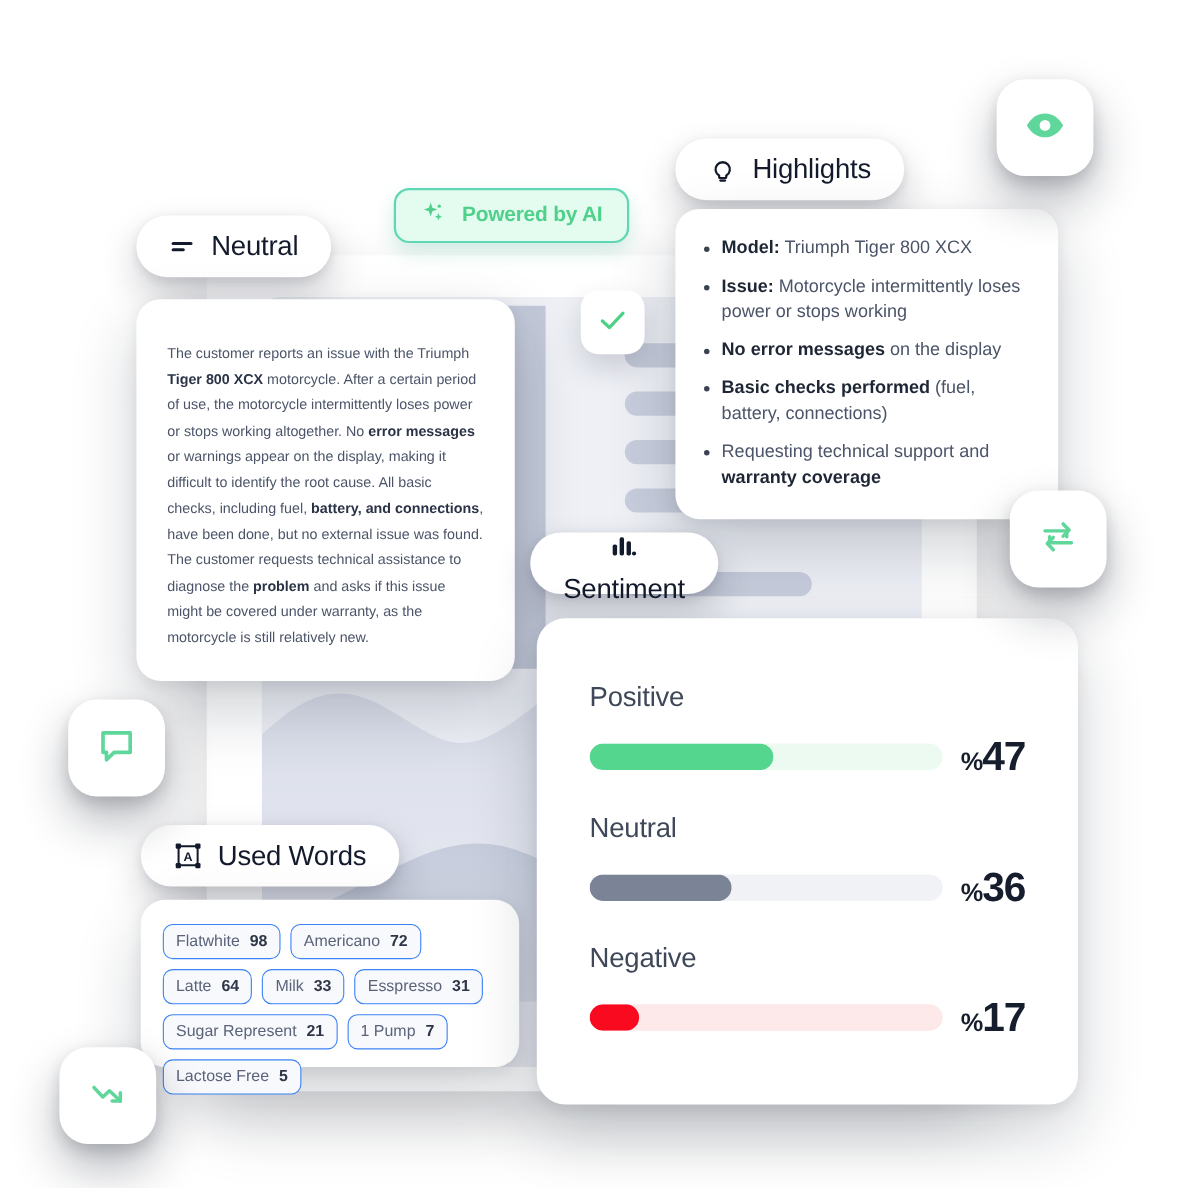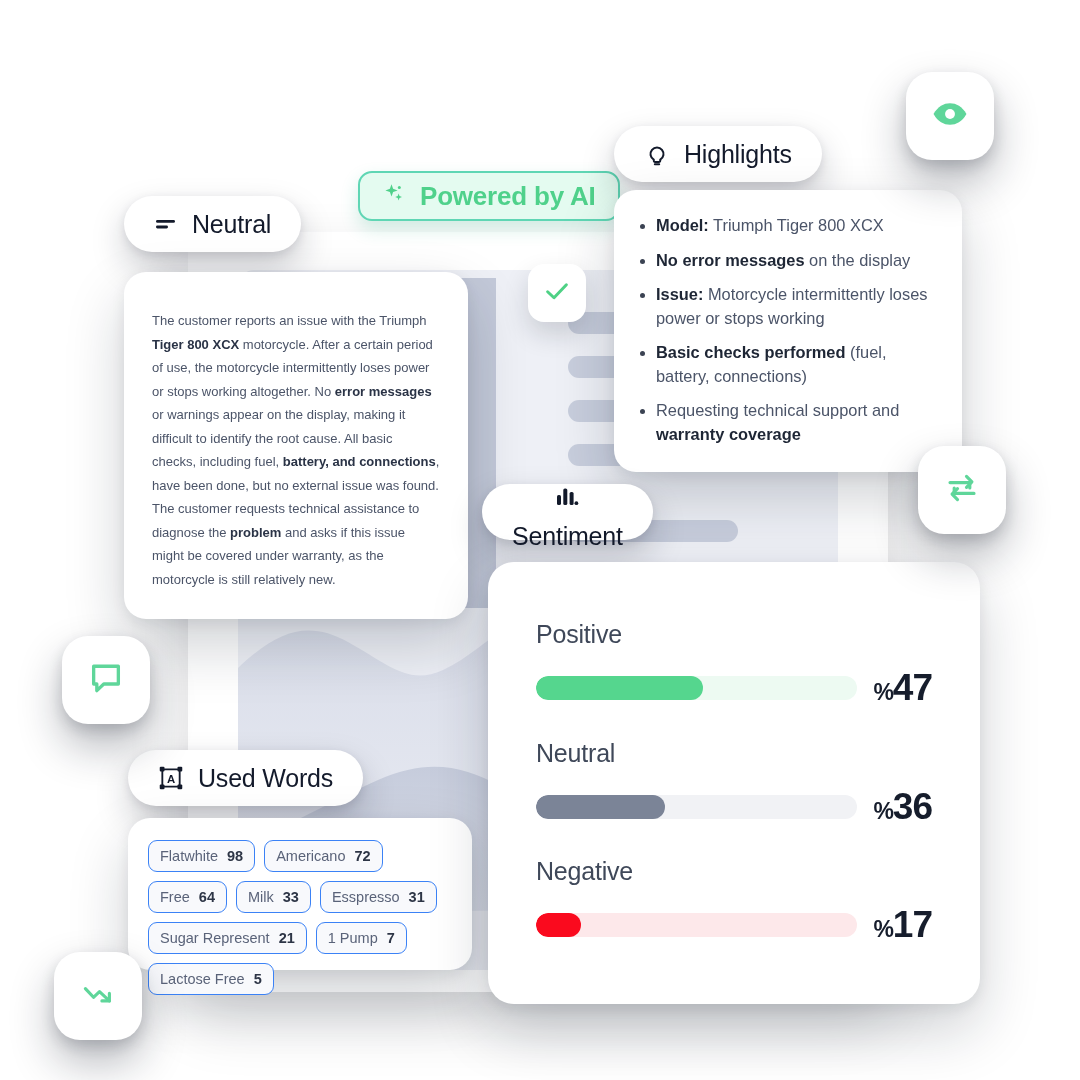--- a/index.html
+++ b/index.html
@@ -94,21 +94,21 @@
     left: 358px; top: 171px;
     display: flex; align-items: center; gap: 12px;
     height: 50px;
     padding: 0 22px;
     border-radius: 14px;
     background: #e4fbf0;
     border: 2px solid #5fd6b4;
     box-shadow: 0 8px 18px rgba(36,170,124,.20);
   }
   .ai-badge .ai-text {
-    font-size: 26px; font-weight: 700;
+    font-size: 19px; font-weight: 700;
     color: #4fd18b;
     letter-spacing: -0.2px;
     white-space: nowrap;
     text-align: right;
   }
 
   
   #summary-card {
     left: 124px; top: 272px;
     width: 344px; min-height: 336px;
@@ -295,22 +295,22 @@
         <path d="M9 17.2 a6 6 0 1 1 6 0 v1.1 a1 1 0 0 1 -1 1 h-4 a1 1 0 0 1 -1 -1 z"></path>
         <line x1="10" y1="21.4" x2="14" y2="21.4"></line>
       </svg>
     </span>
     <span class="pill-label">Highlights</span>
   </div>
 
   <div class="card" id="highlights-card">
     <ul>
         <li><b>Model:</b> Triumph Tiger 800 XCX</li>
+        <li><b>Issue:</b> Motorcycle intermittently loses power or stops working</li>
         <li><b>No error messages</b> on the display</li>
-        <li><b>Issue:</b> Motorcycle intermittently loses power or stops working</li>
         <li><b>Basic checks performed</b> (fuel, battery, connections)</li>
         <li>Requesting technical support and <b>warranty coverage</b></li>
       </ul>
   </div>
 
   <div id="check-tile">
     <span>
       <svg width="30" height="30" viewBox="0 0 24 24" fill="none" stroke="#4ed185" stroke-width="2.4" stroke-linecap="round" stroke-linejoin="round">
         <polyline points="4.5,12.6 9.6,17.4 19.5,7"></polyline>
       </svg>
@@ -335,21 +335,21 @@
     <div class="chips">
         <span class="chip">
           <span>Flatwhite</span>
           <span class="chip-count">98</span>
         </span>
         <span class="chip">
           <span>Americano</span>
           <span class="chip-count">72</span>
         </span>
         <span class="chip">
-          <span>Free</span>
+          <span>Latte</span>
           <span class="chip-count">64</span>
         </span>
         <span class="chip">
           <span>Milk</span>
           <span class="chip-count">33</span>
         </span>
         <span class="chip">
           <span>Esspresso</span>
           <span class="chip-count">31</span>
         </span>

